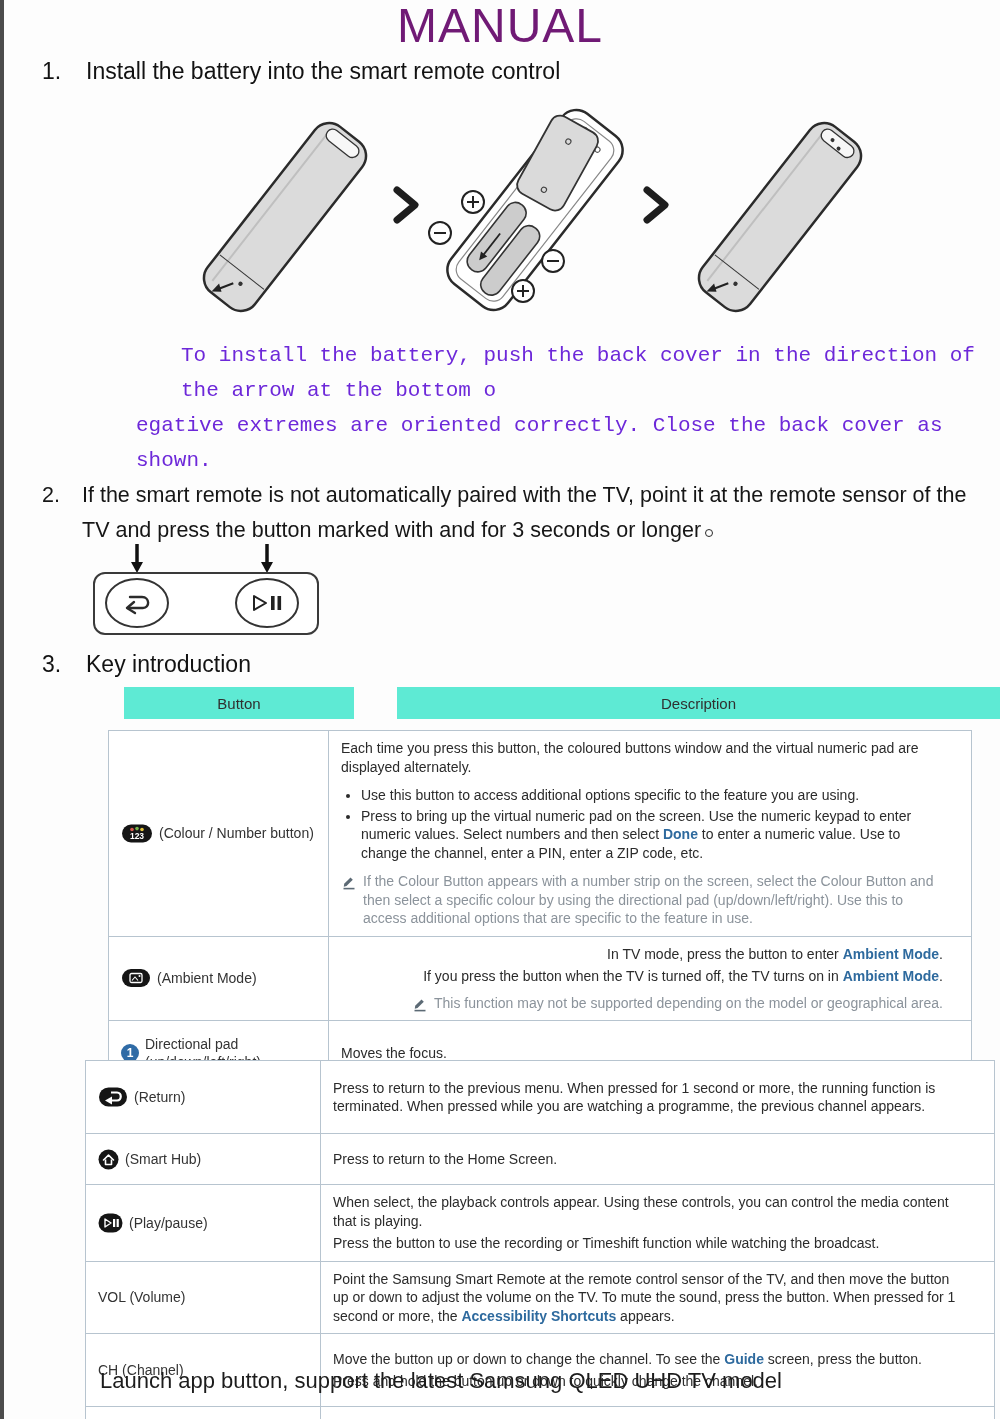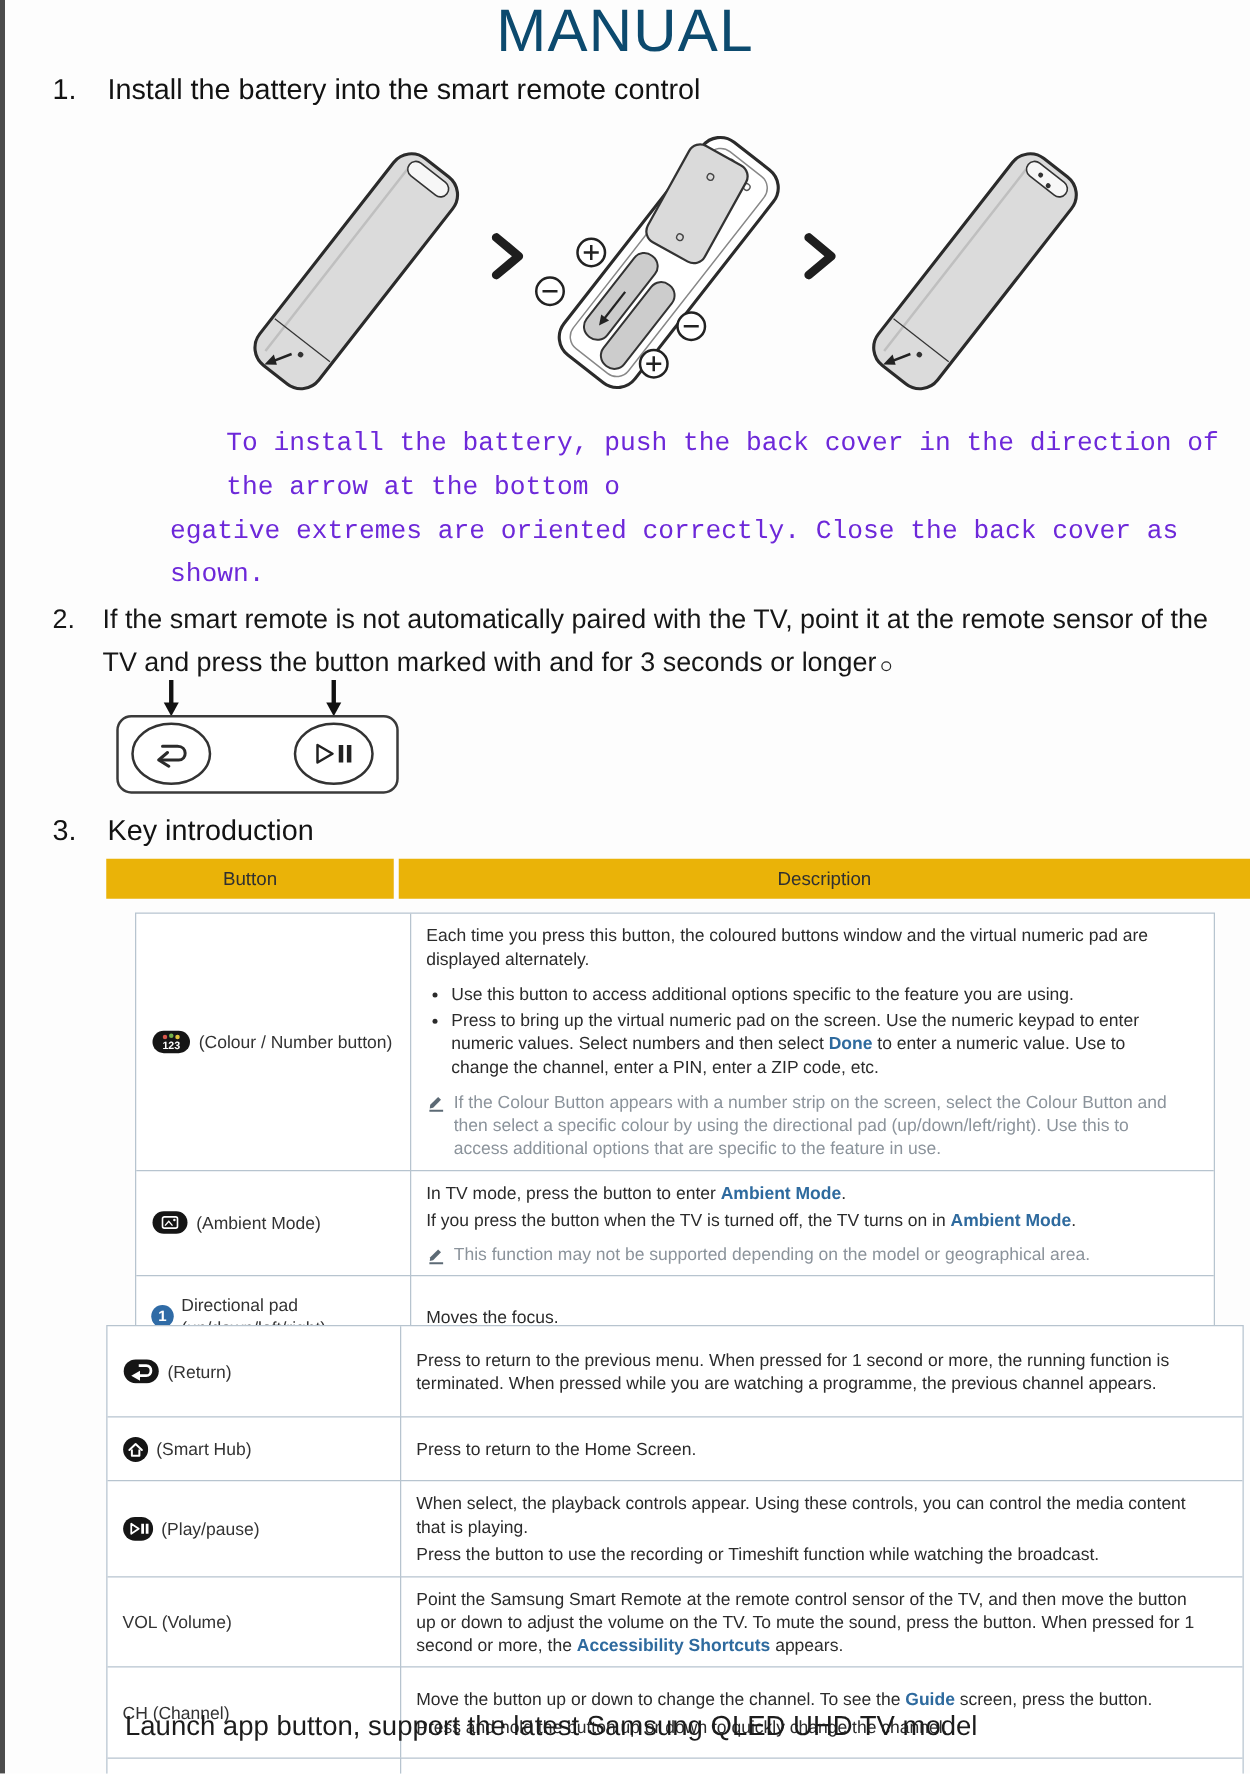--- a/index.html
+++ b/index.html
@@ -1,21 +1,21 @@
 <!DOCTYPE html>
 <html><head>
 <meta charset="utf-8">
 <style>
   html,body{margin:0;padding:0;background:#fff;}
   .page{position:relative;width:1000px;height:1419px;background:#fdfdfd;
         font-family:"Liberation Sans", sans-serif;color:#1e1e1e;overflow:hidden;}
   .scan-edge{position:absolute;left:0;top:0;width:4px;height:100%;background:#4c4c4c;}
 
   .title{position:absolute;top:0;left:0;right:0;text-align:center;
-         font-size:48px;line-height:52px;font-weight:500;color:#0c4a6e;letter-spacing:1px;}
+         font-size:48px;line-height:52px;font-weight:500;color:#701a75;letter-spacing:1px;}
 
   .sec-heading{position:absolute;display:flex;font-size:23px;color:#121212;}
   .sec-heading .num{width:44px;flex:none;}
   .sh1{left:42px;top:58px;}
   .sh3{left:42px;top:651px;}
 
   .illustration{position:absolute;left:150px;top:92px;width:750px;height:235px;}
 
   .para{position:absolute;left:136px;top:338px;width:860px;font-size:21px;
         line-height:35px;color:#6d28d9;font-family:Liberation Mono, monospace;}
@@ -26,22 +26,22 @@
 
   .sec2{position:absolute;left:42px;top:478px;display:flex;font-size:21.5px;
         line-height:35px;color:#161616;width:940px;}
   .sec2 .num{width:40px;flex:none;}
   .cjk-stop{display:inline-block;width:6px;height:6px;border:1.5px solid #2a2a2a;
             border-radius:50%;margin-left:4px;}
 
   .pair-illus{position:absolute;left:92px;top:542px;width:240px;height:100px;}
 
   .t1-header{position:absolute;left:85px;top:687px;width:915px;height:32px;display:flex;}
-  .t1-header .hcell{background:#eab308;display:flex;align-items:center;justify-content:center;
-                    font-size:15px;color:#303030;}
+  .t1-header .hcell{background:#5eead4;display:flex;align-items:center;justify-content:center;
+                    font-size:15px;color:#303030;margin-left:39px;}
   .t1-header .hc-btn{width:230px;margin-right:4px;}
   .t1-header .hc-desc{flex:1;}
 
   .gtable{position:absolute;border:1px solid #b7c4cf;background:#fff;display:grid;}
   .t1{left:108px;top:730px;width:862px;grid-template-columns:219px 1fr;}
   .t2{left:85px;top:1060px;width:908px;grid-template-columns:234px 1fr;}
   .cell{padding:8px 12px;font-size:14px;line-height:18.5px;color:#2b2b2b;}
   .cell.btn{display:flex;align-items:center;gap:6px;flex-wrap:wrap;color:#333;
             border-top:1px solid #b7c4cf;}
   .cell.desc{border-left:1px solid #b7c4cf;border-top:1px solid #b7c4cf;
@@ -54,21 +54,21 @@
   .note{display:flex;gap:7px;margin-top:4px;color:#8b939b;}
   .note svg{flex:none;margin-top:2px;}
   .blue-link{color:#2e6a9e;font-weight:bold;text-decoration:none;cursor:pointer;}
   .badge{display:inline-flex;width:18px;height:18px;border-radius:50%;background:#2f6ba6;
          color:#fff;font-size:12px;font-weight:bold;align-items:center;justify-content:center;
          flex:none;}
   .icon-wrap{display:inline-flex;flex:none;align-items:center;}
 
   .footer{position:absolute;left:100px;top:1368px;font-size:22px;color:#1c1c1c;}
 
-  .min-r1{min-height:164px;} .min-r2{min-height:64px;} .min-r3{min-height:48px;}
+  .min-r1{min-height:164px;} .min-r2{min-height:64px;align-items:flex-end;} .min-r3{min-height:48px;}
   .min-r4{min-height:46px;}
   .m2-r1{min-height:56px;} .m2-r2{min-height:34px;} .m2-r3{min-height:56px;}
   .m2-r4{min-height:54px;} .m2-r5{min-height:56px;} .m2-r6{min-height:30px;}
 </style>
 </head>
 <body>
 
 <div class="page">
   <div class="scan-edge"></div>
 

